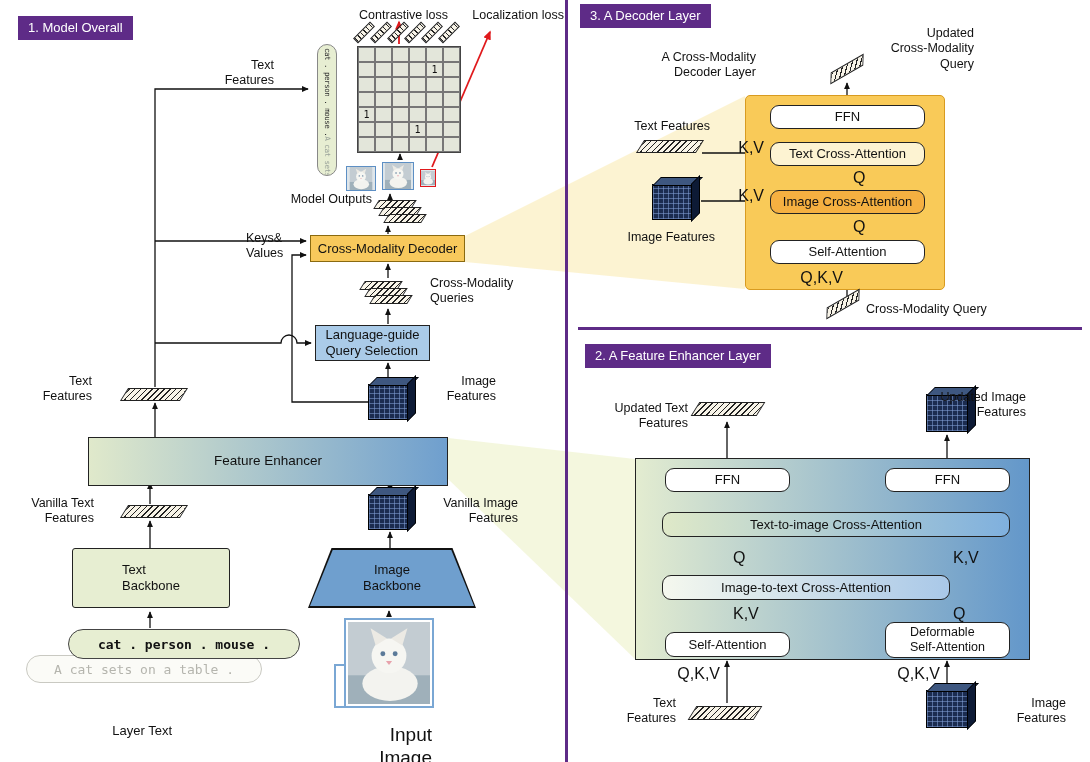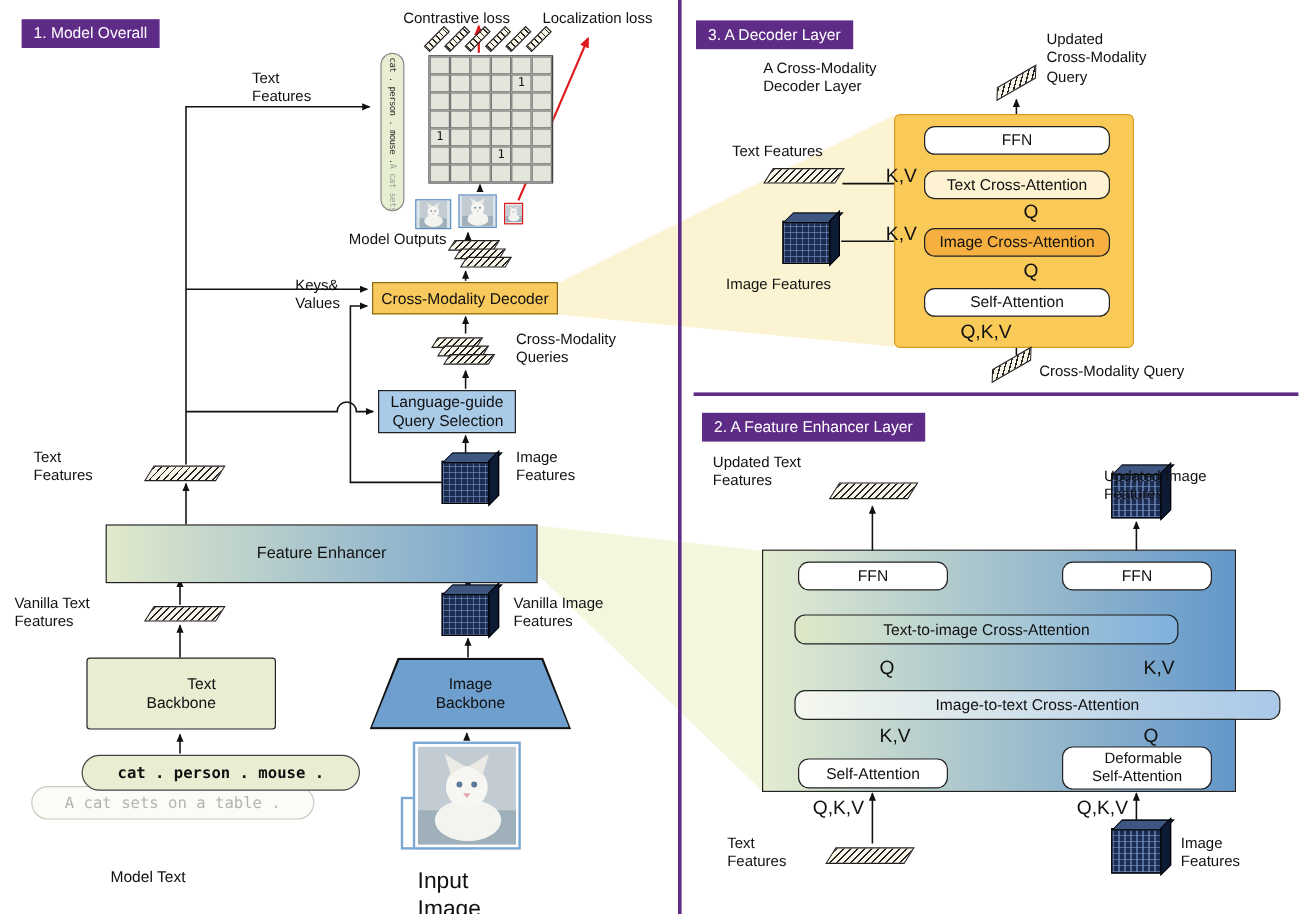--- a/index.html
+++ b/index.html
@@ -1,23 +1,23 @@
 <!DOCTYPE html>
 <html><head>
 <meta charset="utf-8">
 <style>
 *{margin:0;padding:0;box-sizing:border-box}
 html,body{background:#fff}
 body{font-family:"Liberation Sans",sans-serif;color:#111}
 #stage{position:relative;width:1090px;height:762px;background:#fff;overflow:hidden}
-.lbl{position:absolute;font-size:12.5px;line-height:1.22;white-space:pre-line;text-align:left}
+.lbl{position:absolute;font-size:12.5px;line-height:1.22;white-space:pre-line;text-align:right}
 .sm{font-size:16px}
 .left{text-align:left}.right{text-align:right}
 .badge{position:absolute;background:#5e2b87;color:#fff;font-size:13px;line-height:1;padding:5px 10px 6px;white-space:nowrap}
-.node{position:absolute;display:flex;align-items:center;justify-content:center;font-size:13px;line-height:1.2;text-align:right;white-space:pre-line;border:1.2px solid #222;background:#fff}
+.node{position:absolute;display:flex;align-items:center;justify-content:center;font-size:13px;line-height:1.2;text-align:left;white-space:pre-line;border:1.2px solid #222;background:#fff}
 .rnd{border-radius:9px}
 .hatch{position:absolute;height:13px;border:1px solid #222;background:repeating-linear-gradient(110deg,#222 0 1.5px,#f8f4e8 1.5px 5.5px);transform:skewX(-32deg)}
 .tilt{transform:rotate(-30deg) skewX(-32deg)}
 .cube{position:absolute;border:1px solid #000;background-color:#1b2c50;background-image:repeating-linear-gradient(90deg,rgba(130,160,215,.55) 0 1px,transparent 1px 5px),repeating-linear-gradient(0deg,rgba(130,160,215,.55) 0 1px,transparent 1px 5px)}
 .cube::before{content:"";position:absolute;left:-1px;top:-8px;width:calc(100% + 2px);height:7px;border:1px solid #000;background:#3e5780;transform:skewX(-45deg);transform-origin:bottom}
 .cube::after{content:"";position:absolute;left:100%;top:-1px;width:7px;height:calc(100% + 2px);border:1px solid #000;background:#0d1a35;transform:skewY(-45deg);transform-origin:left}
 .matrix{position:absolute;display:grid;grid-template-columns:repeat(6,17px);grid-auto-rows:15px;border:1px solid #444;background:#fff}
 .mcell{border:0.5px solid #777;background:#e3e6da;display:flex;align-items:center;justify-content:center;font-family:"DejaVu Sans Mono",monospace;font-size:10px}
 .dstrip{position:absolute;top:9px;width:24px;height:7px;border:1px solid #222;background:repeating-linear-gradient(90deg,#222 0 1px,#f8f4e8 1px 4px);transform:rotate(-45deg)}
 .pill{position:absolute;display:flex;align-items:center;justify-content:center;font-family:"DejaVu Sans Mono",monospace;font-size:13px;border-radius:16px}
@@ -242,24 +242,24 @@
       <svg viewBox="0 0 80 80">
         <use href="#catsym"></use>
       </svg>
     </div>
   <div class="photo" style="left:344px;top:618px;width:90px;height:90px">
       <svg viewBox="0 0 80 80">
         <use href="#catsym"></use>
       </svg>
     </div>
 
-  <div class="lbl" style="left:92px;top:723px;width:80px;font-size:13px">Model Text</div>
+  <div class="lbl" style="left:92px;top:723px;width:80px;font-size:13px">Layer Text</div>
   <div class="lbl" style="left:348px;top:723px;width:84px;font-size:19px">Input Image</div>
 
-  <div class="badge" style="left:580px;top:17px">3. A Decoder Layer</div>
+  <div class="badge" style="left:580px;top:4px">3. A Decoder Layer</div>
   <div class="lbl" style="left:636px;top:50px;width:120px">A Cross-Modality
 Decoder Layer</div>
   <div class="lbl" style="left:872px;top:26px;width:102px">Updated
 Cross-Modality
 Query</div>
   <div class="hatch tilt" style="left:828px;top:64px;width:38px;height:10px"></div>
 
   <div style="position:absolute;left:745px;top:95px;width:200px;height:195px;background:#f9ca58;border:1.5px solid #d89b20;border-radius:5px"></div>
   <div class="node rnd" style="left:770px;top:105px;width:155px;height:24px">FFN</div>
   <div class="node rnd" style="left:770px;top:142px;width:155px;height:24px;background:#fdf3d2">Text Cross-Attention</div>
@@ -275,32 +275,32 @@
   <div class="lbl" style="left:610px;top:119px;width:100px">Text Features</div>
   <div class="hatch" style="left:640px;top:140px;width:60px"></div>
   <div class="cube" style="left:652px;top:184px;width:40px;height:36px"></div>
   <div class="lbl" style="left:605px;top:230px;width:110px">Image Features</div>
 
   <div class="hatch tilt" style="left:824px;top:299px;width:38px;height:10px"></div>
   <div class="lbl left" style="left:866px;top:302px;width:180px">Cross-Modality Query</div>
 
   <div class="badge" style="left:585px;top:344px">2. A Feature Enhancer Layer</div>
 
-  <div class="lbl" style="left:594px;top:378px;width:94px">Updated Text
+  <div class="lbl" style="left:594px;top:401px;width:94px">Updated Text
 Features</div>
   <div class="hatch" style="left:695px;top:402px;width:66px;height:14px"></div>
   <div class="cube" style="left:926px;top:394px;width:42px;height:38px"></div>
   <div class="lbl" style="left:920px;top:390px;width:106px">Updated Image
 Features</div>
 
   <div style="position:absolute;left:635px;top:458px;width:395px;height:202px;background:linear-gradient(90deg,#e3ecd0,#6397ca);border:1.2px solid #222"></div>
   <div class="node rnd" style="left:665px;top:468px;width:125px;height:24px">FFN</div>
   <div class="node rnd" style="left:885px;top:468px;width:125px;height:24px">FFN</div>
-  <div class="node rnd" style="left:662px;top:512px;width:320px;height:25px;background:linear-gradient(90deg,#dfe9c8,#7fb0de)">Text-to-image Cross-Attention</div>
-  <div class="node rnd" style="left:662px;top:575px;width:405px;height:25px;background:linear-gradient(90deg,#f5f8ee,#a9c8e8)">Image-to-text Cross-Attention</div>
+  <div class="node rnd" style="left:662px;top:512px;width:348px;height:25px;background:linear-gradient(90deg,#dfe9c8,#7fb0de)">Text-to-image Cross-Attention</div>
+  <div class="node rnd" style="left:662px;top:575px;width:288px;height:25px;background:linear-gradient(90deg,#f5f8ee,#a9c8e8)">Image-to-text Cross-Attention</div>
   <div class="node rnd" style="left:665px;top:632px;width:125px;height:25px">Self-Attention</div>
   <div class="node rnd" style="left:885px;top:622px;width:125px;height:36px;font-size:12.5px">Deformable
 Self-Attention</div>
 
   <div class="lbl sm left" style="left:733px;top:548px;width:20px">Q</div>
   <div class="lbl sm left" style="left:733px;top:604px;width:30px">K,V</div>
   <div class="lbl sm left" style="left:953px;top:548px;width:30px">K,V</div>
   <div class="lbl sm left" style="left:953px;top:604px;width:20px">Q</div>
   <div class="lbl sm right" style="left:674px;top:664px;width:46px">Q,K,V</div>
   <div class="lbl sm right" style="left:894px;top:664px;width:46px">Q,K,V</div>

